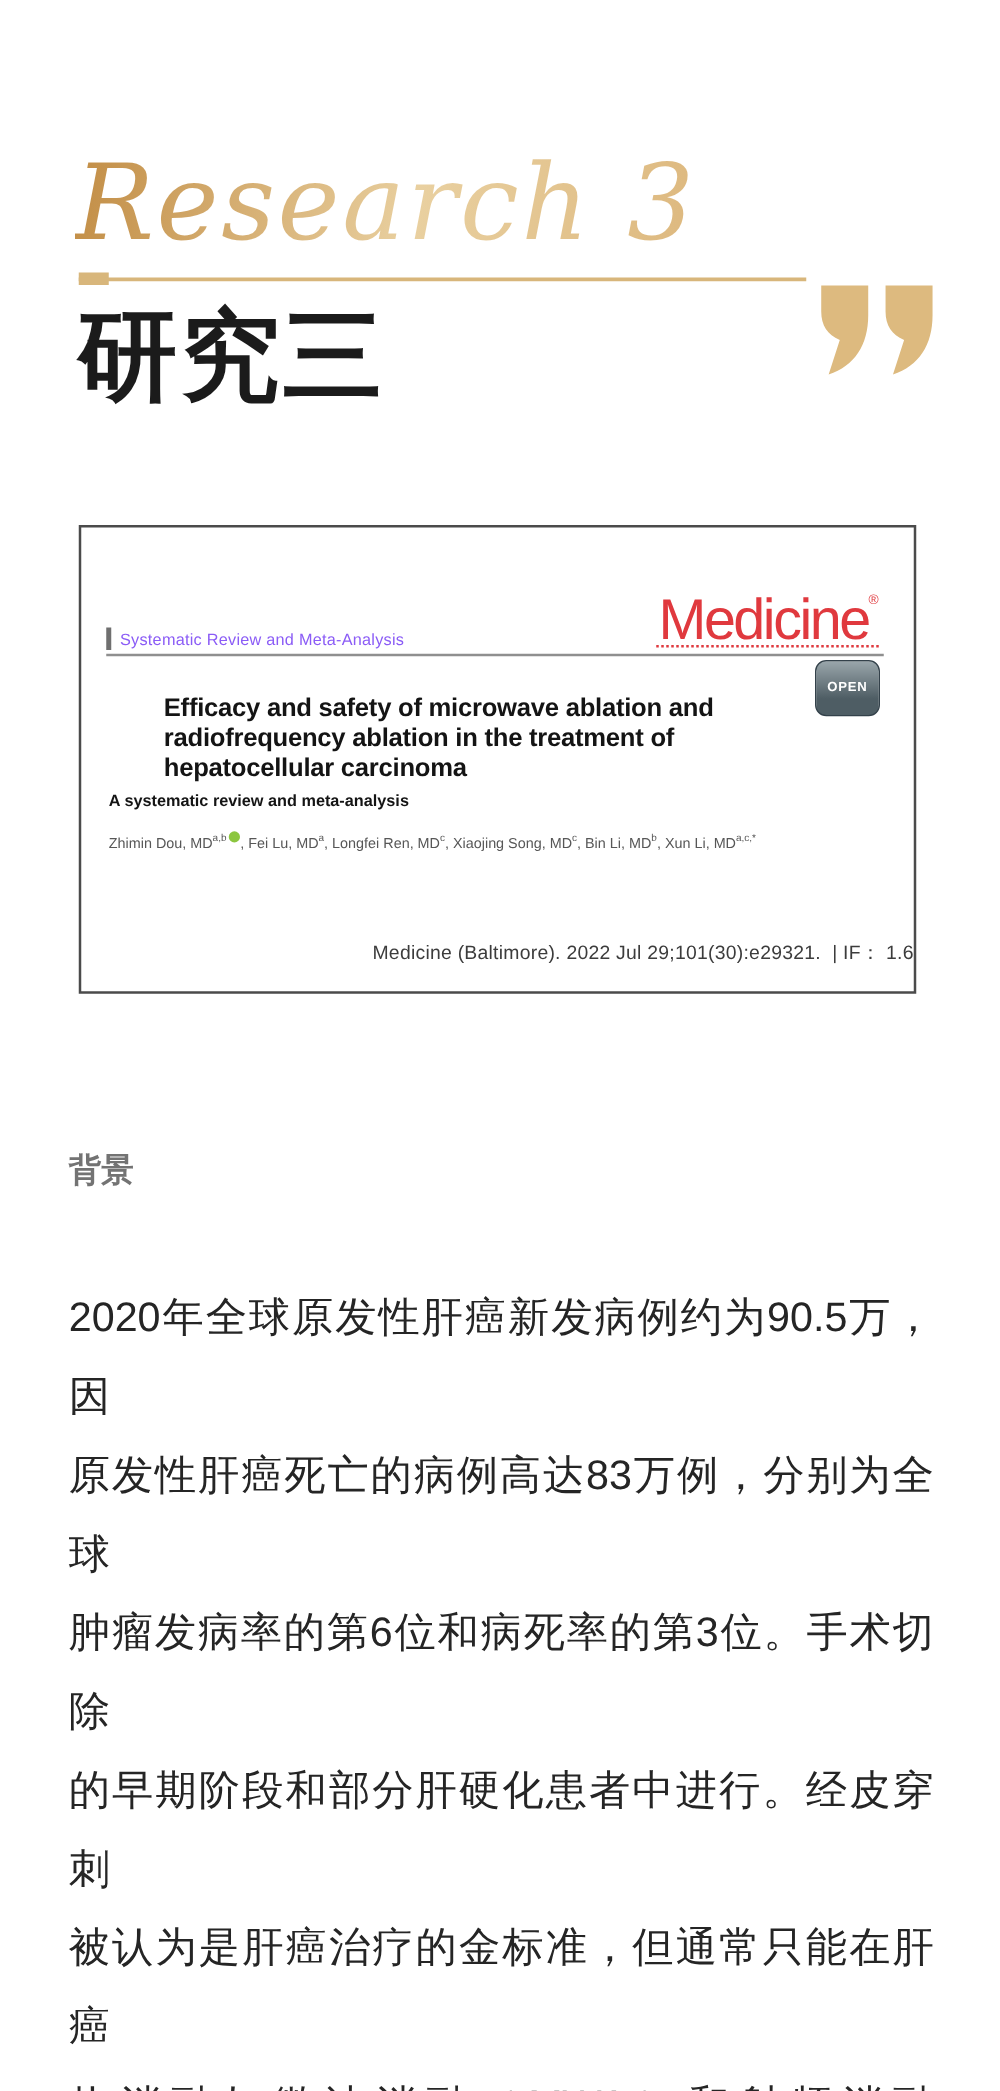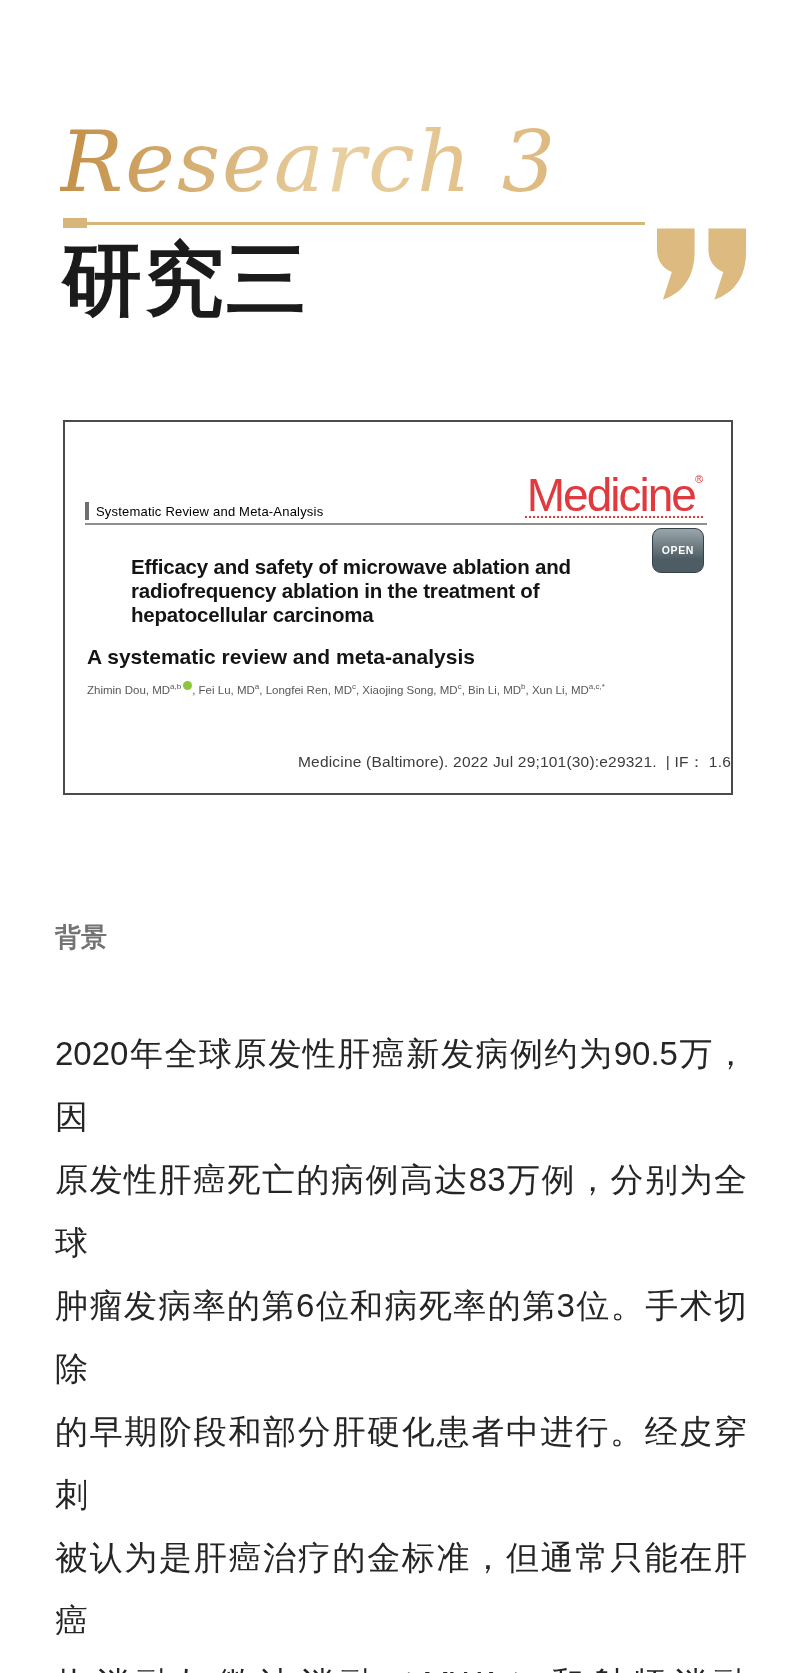--- a/index.html
+++ b/index.html
@@ -17,47 +17,47 @@
   @supports (-webkit-background-clip: text){
     .script-title{
       background:linear-gradient(100deg,#c28d45 0%,#e9d0a0 55%,#ddb87e 100%);
       -webkit-background-clip:text;background-clip:text;-webkit-text-fill-color:transparent;
     }
   }
   .rule-tick{left:63px;top:218px;width:24px;height:10px;background:#d8b67b;}
   .rule-line{left:63px;top:222px;width:582px;height:3px;background:#d8b67b;}
   .quote-icon{left:655px;top:228px;width:95px;height:72px;}
   .cn-title{
-    left:62px;top:240px;font-family:Liberation Mono, monospace;
+    left:62px;top:240px;font-family:Liberation Serif, serif;
     font-size:80px;font-weight:700;color:#1b1b1b;line-height:1.15;letter-spacing:2px;white-space:nowrap;
   }
 
   
   .journal-card{
     left:63px;top:420px;width:670px;height:375px;border:2px solid #4b4b4b;
     background:#ffffff;box-sizing:border-box;
   }
   .m-logo{
     right:28px;top:50px;font-size:46px;line-height:1;color:#e0393e;
     letter-spacing:-2px;font-weight:400;white-space:nowrap;
   }
   .m-reg{font-size:11px;vertical-align:28px;letter-spacing:0;}
   .m-dotted{right:28px;top:94px;width:178px;height:0;border-bottom:2px dotted #e0393e;}
   .sec-row{left:20px;top:80px;display:flex;align-items:center;}
   .sec-bar{width:4px;height:18px;background:#6f6f6f;}
-  .sec-label{padding-left:7px;font-size:13px;color:#000000;letter-spacing:0.2px;}
+  .sec-label{padding-left:7px;font-size:13px;color:#8b5cf6;letter-spacing:0.2px;}
   .gray-rule{left:20px;top:101px;width:622px;height:2px;background:#8f8f8f;}
   .open-badge{
     right:27px;top:106px;background:linear-gradient(180deg,#9aa6ab 0%,#4e5d64 70%);
     border:1px solid #33414a;border-radius:9px;color:#ffffff;font-size:10.5px;
     font-weight:700;letter-spacing:0.6px;padding:15px 9px;line-height:13px;
   }
   .article-text{left:22px;top:133px;width:618px;}
   .t-line{font-size:20.5px;line-height:24px;font-weight:700;color:#141414;letter-spacing:-0.2px;margin-left:44px;}
-  .t-sub{font-size:21px;line-height:22px;font-weight:700;color:#141414;margin-top:19px;}
+  .t-sub{font-size:13px;line-height:22px;font-weight:700;color:#141414;margin-top:3px;}
   .authors{font-size:11.5px;color:#575757;margin-top:13px;white-space:nowrap;}
   .authors sup{font-size:8px;}
   .orcid-dot{
     display:inline-block;width:9px;height:9px;border-radius:50%;
     background:#8cc63f;vertical-align:4px;margin-left:2px;
   }
   .citation{
     left:0;right:0;top:330px;text-align:right;font-size:15.5px;color:#3c3c3c;
     white-space:pre;letter-spacing:0.2px;
   }

